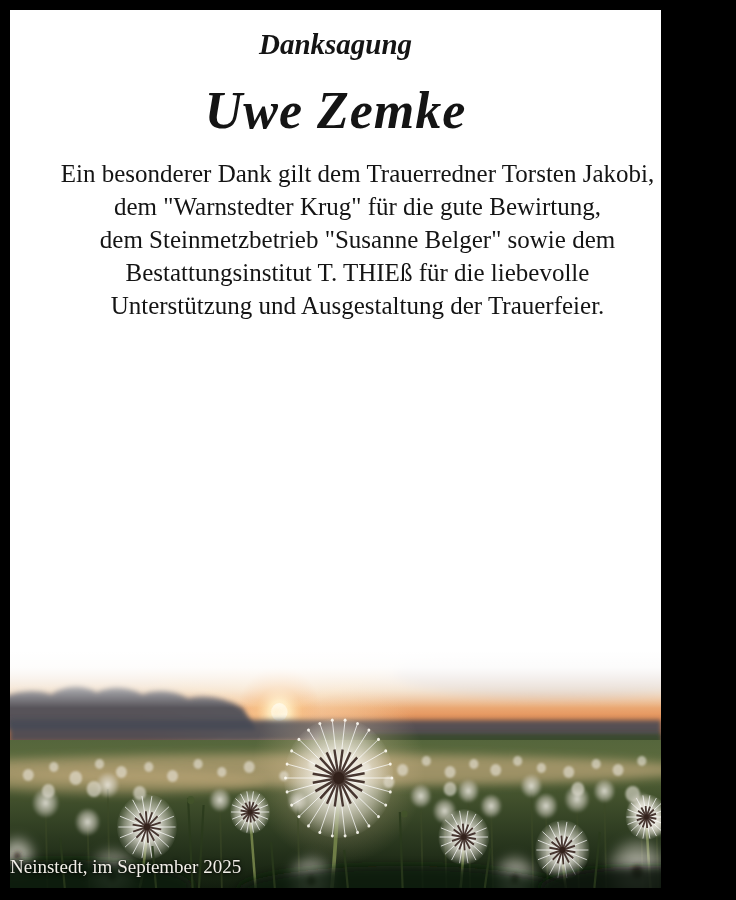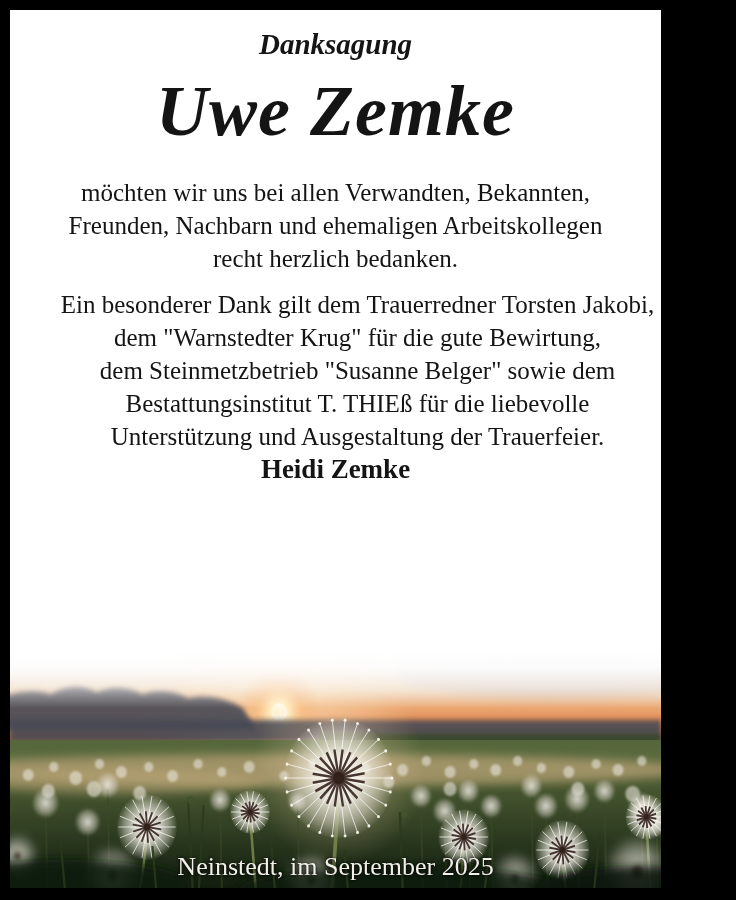--- a/index.html
+++ b/index.html
@@ -28,21 +28,21 @@
   }
   .heading {
     margin:16px 0 0 0;
     font-size:29px; line-height:36px;
     font-weight:bold; font-style:italic;
   }
   .para { font-size:25px; line-height:33px; }
   .para-intro   { margin-top:16px; }
   .deceased-name {
     margin:16px 0 0 0;
-    font-size:72px; line-height:66px;
+    font-size:52px; line-height:66px;
     font-weight:bold; font-style:italic;
     letter-spacing:1px;
   }
   .para-thanks  { margin-top:32px; }
   .para-special { margin-top:13px;margin-left:44px; }
   .closing-label { margin-top:6px; font-size:25px; line-height:33px; }
   .mourner { font-size:27px; line-height:33px; font-weight:bold; }
 
   .photo {
     position:absolute;
@@ -58,38 +58,35 @@
     background:linear-gradient(to bottom,
       rgba(255,255,255,1) 0%,
       rgba(255,255,255,0.92) 30%,
       rgba(255,255,255,0.55) 62%,
       rgba(255,255,255,0) 100%);
     pointer-events:none;
   }
   .photo-caption {
     position:absolute;
     left:0; right:0; bottom:4px;
-    text-align:center;
-    font-size:26px; line-height:34px;
+    font-size:19px; line-height:34px;
     color: var(--caption_text, #f2efe8);
     text-shadow: 0 1px 4px rgba(0,0,0,0.85), 0 0 2px rgba(0,0,0,0.6);
   }
 </style>
 </head>
 <body>
 
 <div class="frame">
   <div class="card">
 
     <div class="content">
       <div class="heading">Danksagung</div>
       <div class="deceased-name">Uwe Zemke</div>
-      <div class="para para-thanks">möchten wir uns bei allen Verwandten, Bekannten,<br>Freunden, Nachbarn und ehemaligen Arbeitskollegen<br>recht herzlich bedanken.</div>
       <div class="para para-special">Ein besonderer Dank gilt dem Trauerredner Torsten Jakobi,<br>dem "Warnstedter Krug" für die gute Bewirtung,<br>dem Steinmetzbetrieb "Susanne Belger" sowie dem<br>Bestattungsinstitut T. THIEß für die liebevolle<br>Unterstützung und Ausgestaltung der Trauerfeier.</div>
-      <div class="mourner">Heidi Zemke</div>
     </div>
 
     <div class="photo">
       <svg id="scene" viewBox="0 0 713 238" preserveAspectRatio="none" aria-hidden="true">
           <defs>
             <filter id="b1" x="-60%" y="-60%" width="220%" height="220%">
               <feGaussianBlur stdDeviation="1.2"></feGaussianBlur>
             </filter>
             <filter id="b2" x="-60%" y="-60%" width="220%" height="220%">
               <feGaussianBlur stdDeviation="2.5"></feGaussianBlur>

